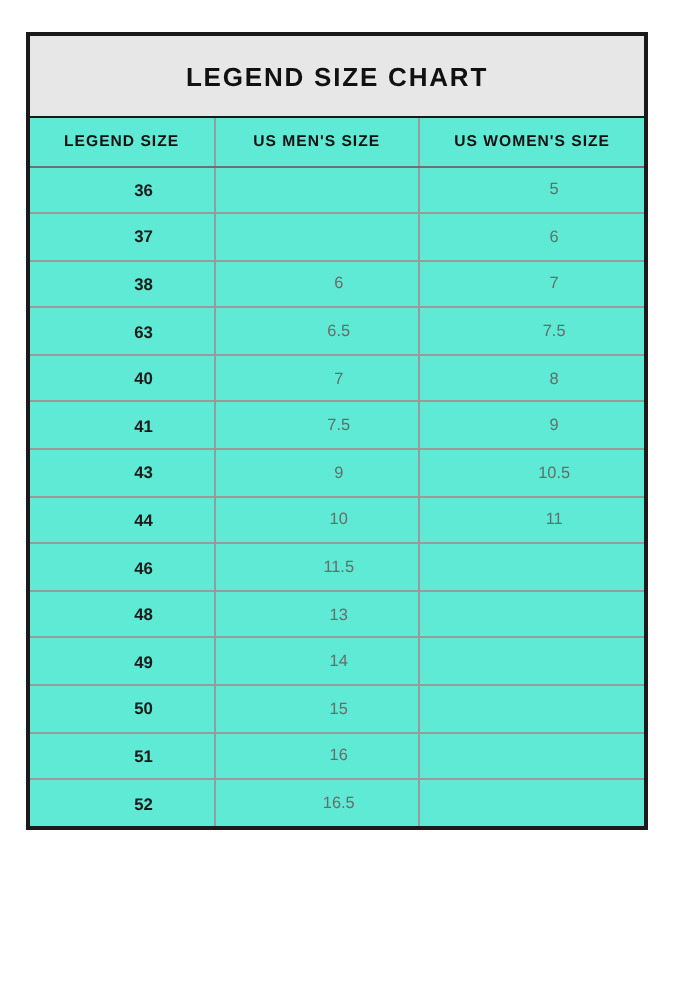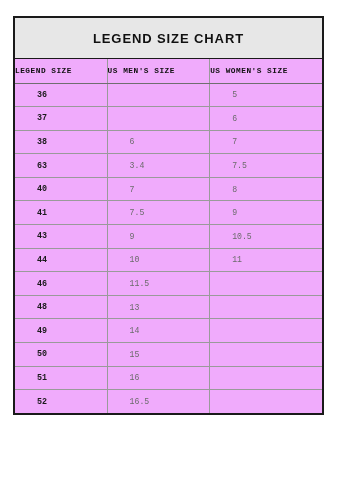--- a/index.html
+++ b/index.html
@@ -14,21 +14,21 @@
     overflow: hidden;
   }
 
   .chart-wrap {
     position: absolute;
     left: 13px;
     top: 16px;
     width: 311px;
     border: 2px solid #1a1a1a;
     box-sizing: border-box;
-    background: #f0abfc;
+    background: #5eead4;
   }
 
   .chart-title {
     height: 41px;
     line-height: 41px;
     text-align: center;
     background: #e7e7e7;
     color: #111111;
     font-size: 13px;
     font-weight: bold;
@@ -44,24 +44,23 @@
   }
 
   table.size-table col.c1 { width: 30.0%; }
   table.size-table col.c2 { width: 33.4%; }
   table.size-table col.c3 { width: 36.6%; }
 
   table.size-table th,
   table.size-table td {
     border-right: 1px solid #9a9a9a;
     border-bottom: 1px solid #9a9a9a;
-    text-align: left;
+    text-align: center;
     padding: 0;
     box-sizing: border-box;
-    font-family: Liberation Mono, monospace;
   }
   table.size-table th:last-child,
   table.size-table td:last-child {
     border-right: none;
   }
   table.size-table tr:last-child td {
     border-bottom: none;
     margin-top: 16px;
   }
 
@@ -119,21 +118,21 @@
           <td></td>
           <td>6</td>
         </tr>
         <tr>
           <td class="eu">38</td>
           <td>6</td>
           <td>7</td>
         </tr>
         <tr>
           <td class="eu">63</td>
-          <td>3.4</td>
+          <td>6.5</td>
           <td>7.5</td>
         </tr>
         <tr>
           <td class="eu">40</td>
           <td>7</td>
           <td>8</td>
         </tr>
         <tr>
           <td class="eu">41</td>
           <td>7.5</td>

